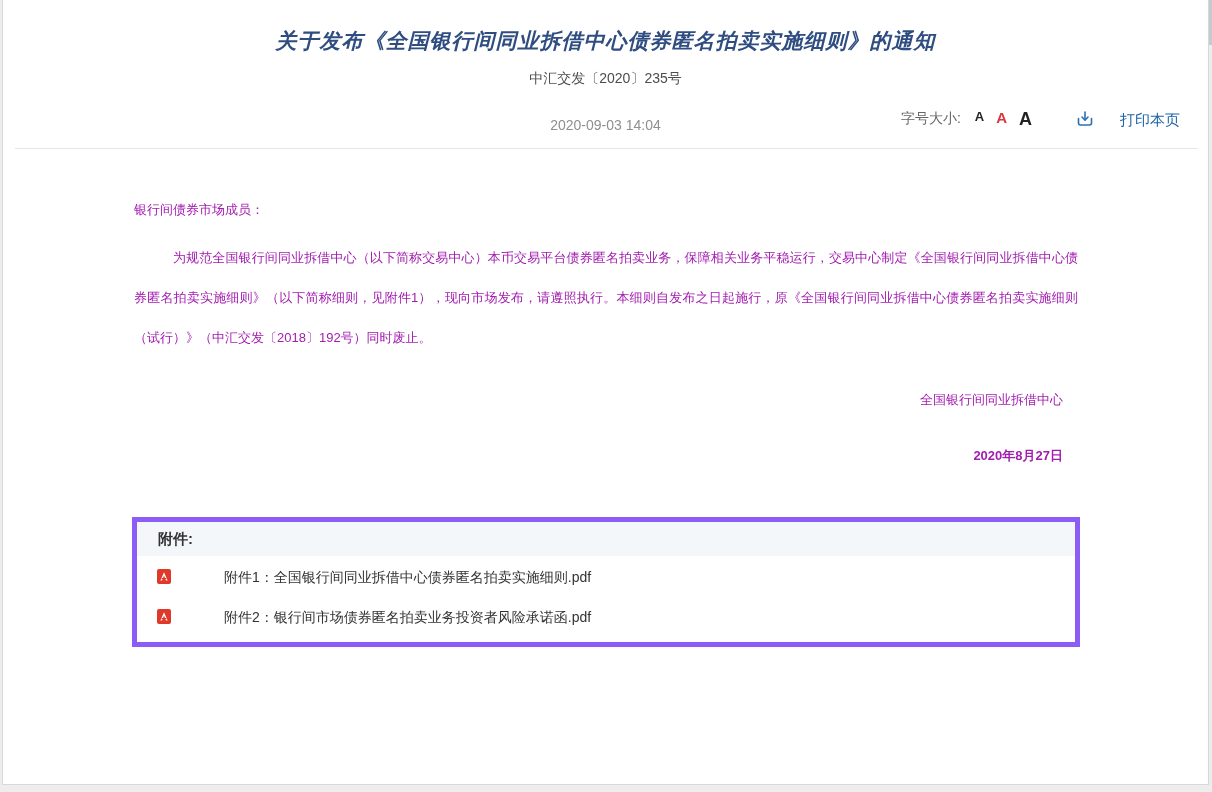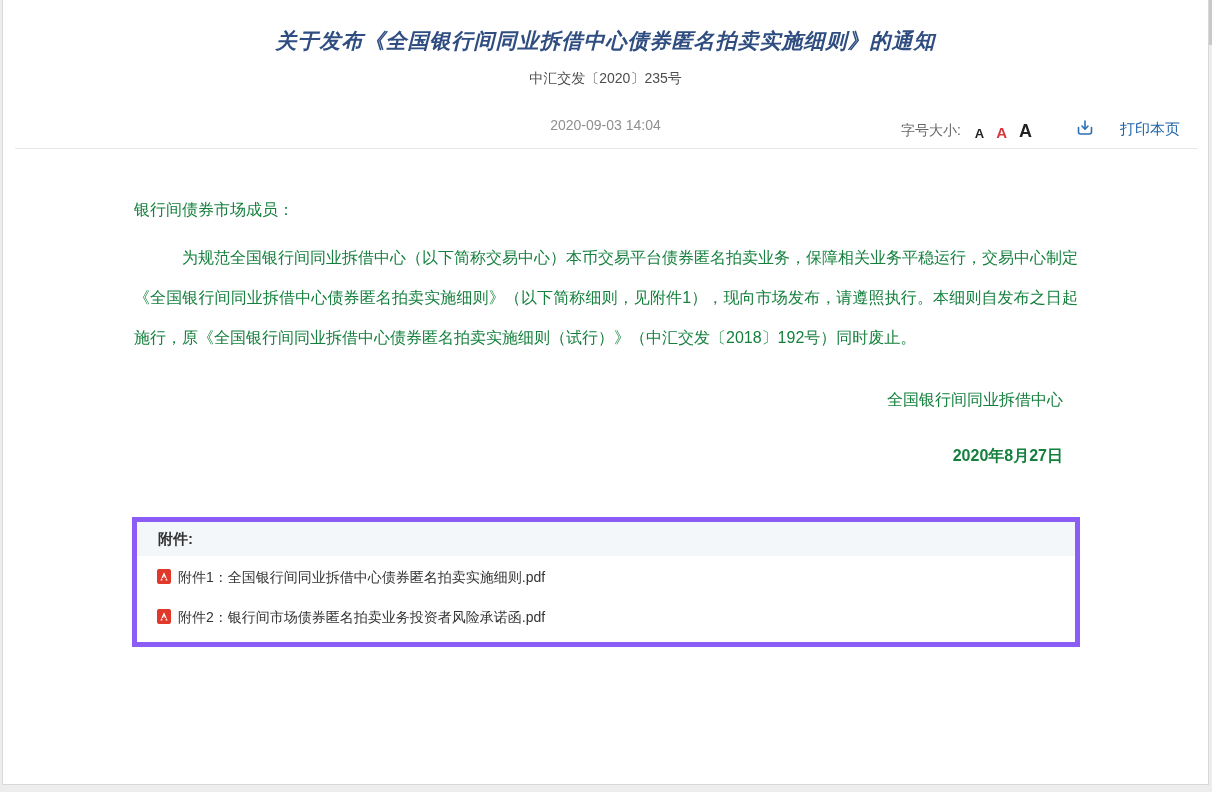--- a/index.html
+++ b/index.html
@@ -48,21 +48,21 @@
     text-align: center;
     font-size: 14px;
     color: #8f8f8f;
     line-height: 30px;
   }
   .meta-controls {
     position: absolute;
     right: 28px; top: 0;
     height: 30px;
     display: flex;
-    align-items: flex-end;
+    align-items: flex-start;
   }
   .fontsize-label {
     font-size: 14px;
     color: #666666;
     margin-right: 8px;
   }
   .fontsize-btn {
     background: none; border: none;
     font-family: "Liberation Sans", "DejaVu Sans", sans-serif;
     color: #222222;
@@ -89,22 +89,22 @@
     margin-left: 6px;
   }
   .header-divider {
     margin: 8px 10px 0 12px;
     border: none;
     border-top: 1px solid #e6e6e6;
     height: 0;
   }
   .article {
     padding: 0 130px 0 131px;
-    color: #15803d;
-    font-size: 16px;
+    color: #a21caf;
+    font-size: 13px;
   }
   .salutation {
     margin-top: 51px;
     line-height: 20px;
   }
   .paragraph {
     margin-top: 18px;
     line-height: 40px;
     text-align: justify;
     text-indent: 3em;
@@ -146,20 +146,21 @@
     color: #333333;
   }
   .attachment-list { padding: 2px 0 4px 0; }
   .attachment-item {
     display: flex;
     align-items: center;
     height: 40px;
     padding-left: 20px;
     cursor: pointer;
     text-decoration: none;
+    gap: 46px;
   }
   .attachment-item .pdf-icon { margin-right: 7px; flex: 0 0 auto; }
   .attachment-item .attachment-label {
     font-size: 14px;
     color: #333333;
   }
 </style>
 </head>
 <body>
 

